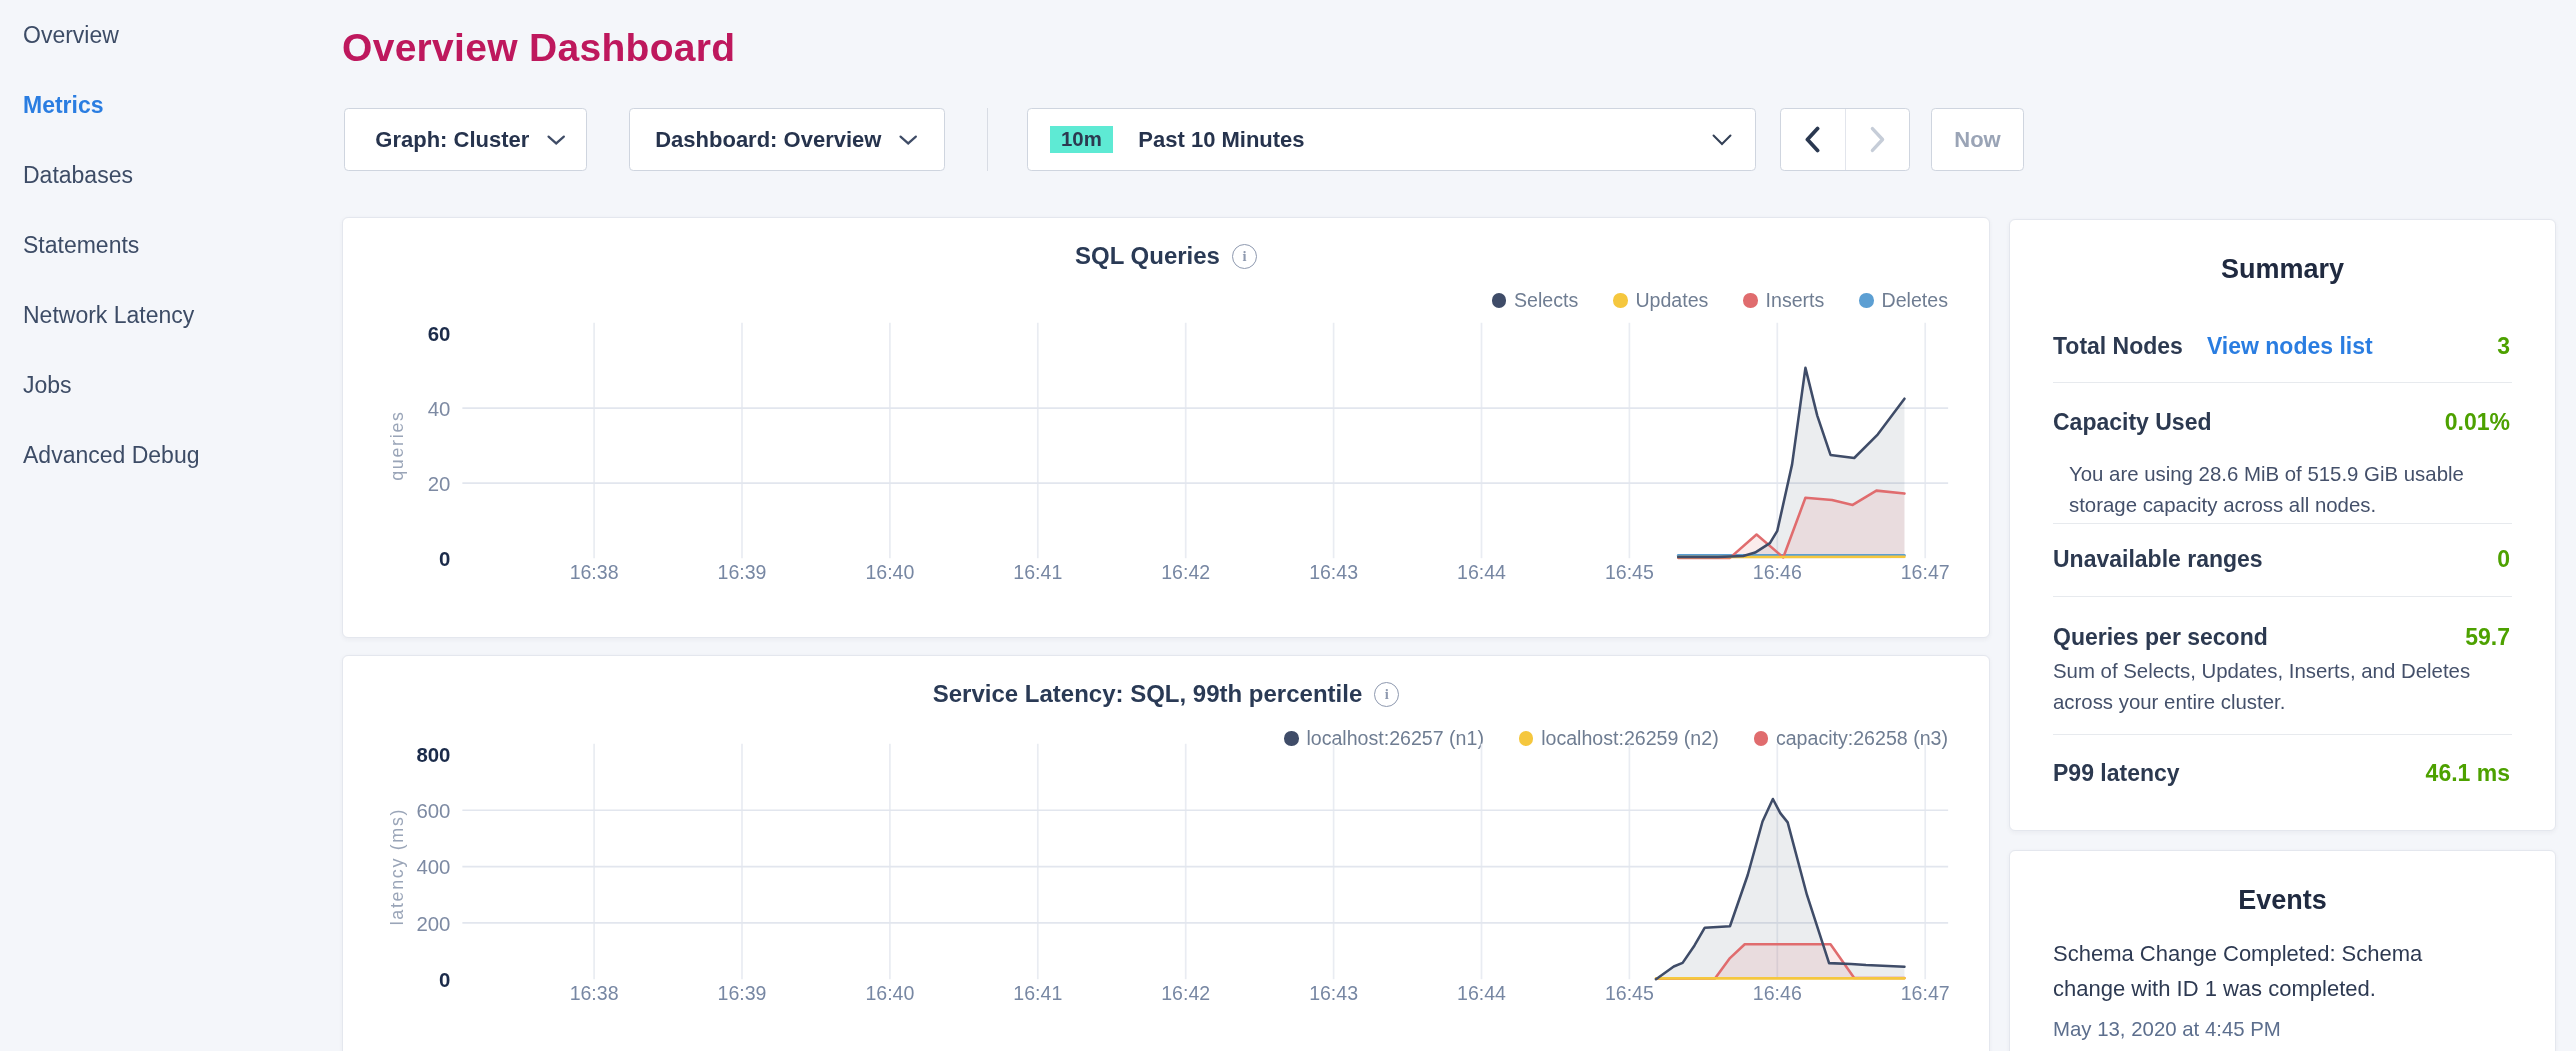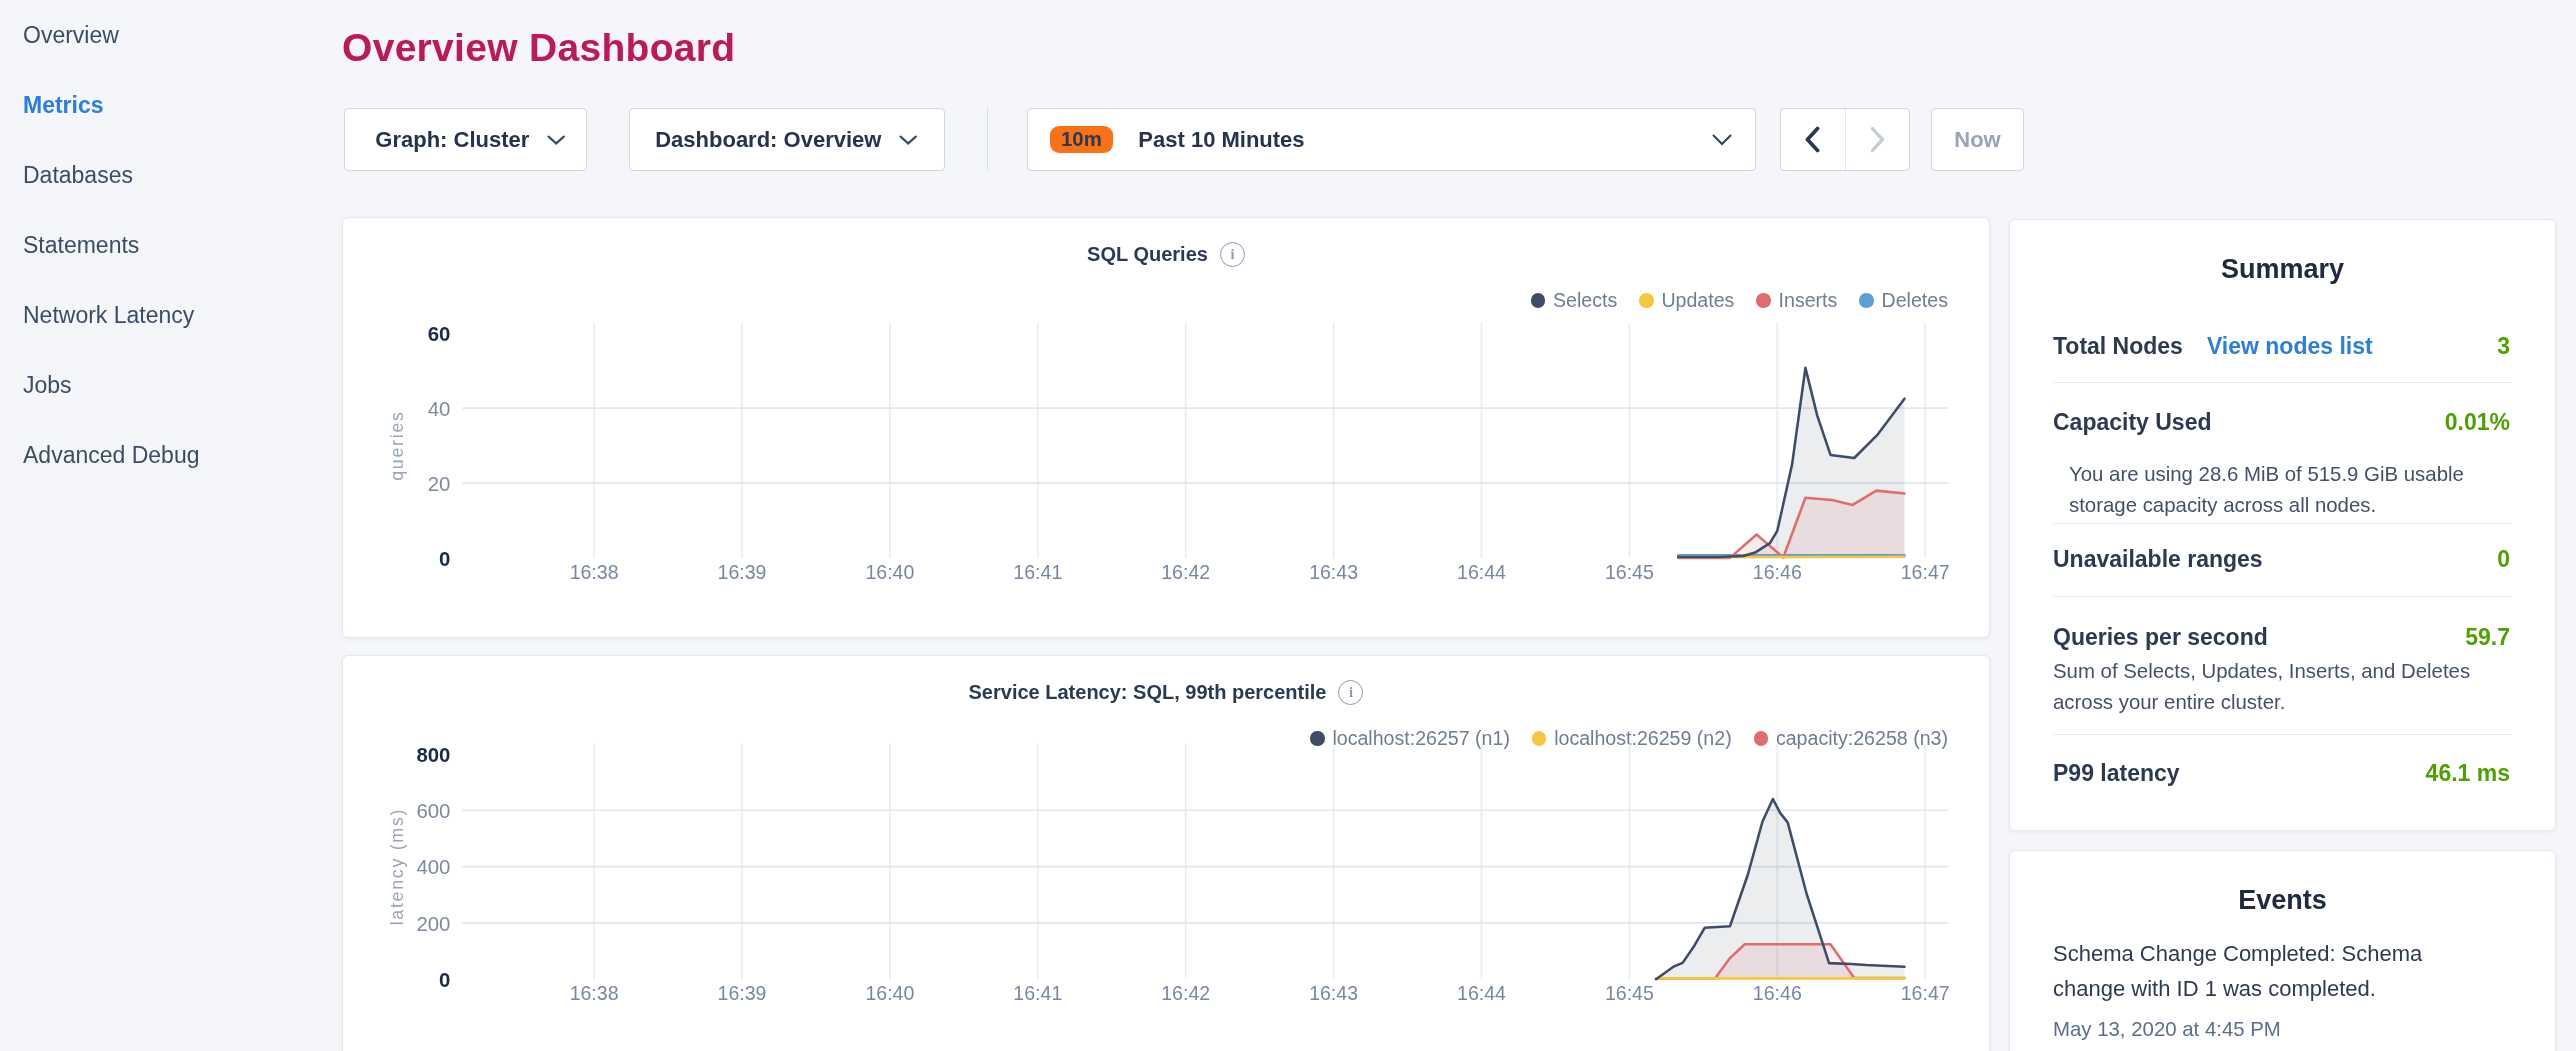--- a/index.html
+++ b/index.html
@@ -17,45 +17,45 @@
               color:#be185d;letter-spacing:0.3px;}
 
   .ctl{position:absolute;top:108px;height:63px;box-sizing:border-box;background:#fff;
        border:0.9px solid #cfd5df;border-radius:4.3px;display:flex;align-items:center;
        font-size:22px;font-weight:700;color:#26334d;cursor:pointer;}
   .ctl.dd{justify-content:center;gap:17px;}
   #graph-dd{left:344px;width:243px;padding-left:17px;}
   #dash-dd{left:629px;width:316px;}
   .vdiv{position:absolute;left:987px;top:108px;width:0.9px;height:63px;background:#d8dce4;}
   #time-box{left:1027px;width:729px;padding:0 22px;justify-content:flex-start;}
-  .time-badge{background:#f97316;border-radius:9px;padding:2px 11px;font-size:20.4px;
+  .time-badge{background:#5eead4;border-radius:0;padding:2px 11px;font-size:20.4px;
               font-weight:700;color:#2c3950;margin-right:25.5px;}
   #time-box .chev{margin-left:auto;}
   #arrow-box{left:1780px;width:130px;padding:0;}
   .arrow-half{flex:1;height:100%;display:flex;align-items:center;justify-content:center;
               background:none;border:none;cursor:pointer;}
   .arrow-sep{width:0.9px;height:100%;background:#e2e5ec;}
   #now-btn{left:1931px;width:93px;justify-content:center;color:#9aa4b6;}
 
   
   .card{position:absolute;background:#fff;border:0.9px solid #e4e7ee;border-radius:6px;
         box-sizing:border-box;box-shadow:0 1.7px 4.3px rgba(50,60,80,.05);}
   #chart1{left:342px;top:217px;width:1648px;height:421px;}
   #chart2{left:342px;top:655px;width:1648px;height:421px;}
   #summary-card{left:2009px;top:219px;width:547px;height:612px;}
   #events-card{left:2009px;top:850px;width:547px;height:247px;}
 
   
   .chart-head{position:absolute;top:24px;left:0;width:100%;display:flex;align-items:center;
               justify-content:center;gap:12px;}
-  .chart-title{margin:0;font-size:20px;font-weight:700;color:#2a3a55;}
+  .chart-title{margin:0;font-size:24px;font-weight:700;color:#2a3a55;}
   .info-icon{display:inline-flex;align-items:center;justify-content:center;width:23px;height:23px;
              border:1.7px solid #8e99af;border-radius:50%;color:#8e99af;font-size:14.5px;font-weight:700;
              font-family:"Liberation Serif",serif;cursor:pointer;}
-  .legend{position:absolute;top:71px;right:41px;display:flex;align-items:center;gap:22px;}
+  .legend{position:absolute;top:71px;right:41px;display:flex;align-items:center;gap:35px;}
   .lg-item{display:inline-flex;align-items:center;gap:7.7px;font-size:19.6px;color:#6f7d92;cursor:pointer;}
   .lg-dot{width:14.5px;height:14.5px;border-radius:50%;display:inline-block;}
   svg.plot{position:absolute;left:0;top:92px;width:1648px;height:289px;overflow:visible;}
   svg.plot text.xlab{font-family:"Liberation Sans",sans-serif;font-size:23px;fill:#7787a3;}
   svg.plot text.ylab{font-family:"Liberation Sans",sans-serif;font-size:24px;fill:#7d8aa3;}
   svg.plot text.ylab.major{fill:#1b2b4a;font-weight:700;}
   svg.plot text.unit{font-family:"Liberation Sans",sans-serif;font-size:21px;fill:#9aa5b8;letter-spacing:2px;}
 
   
   .panel-title{position:absolute;top:34px;left:0;width:100%;text-align:center;margin:0;

